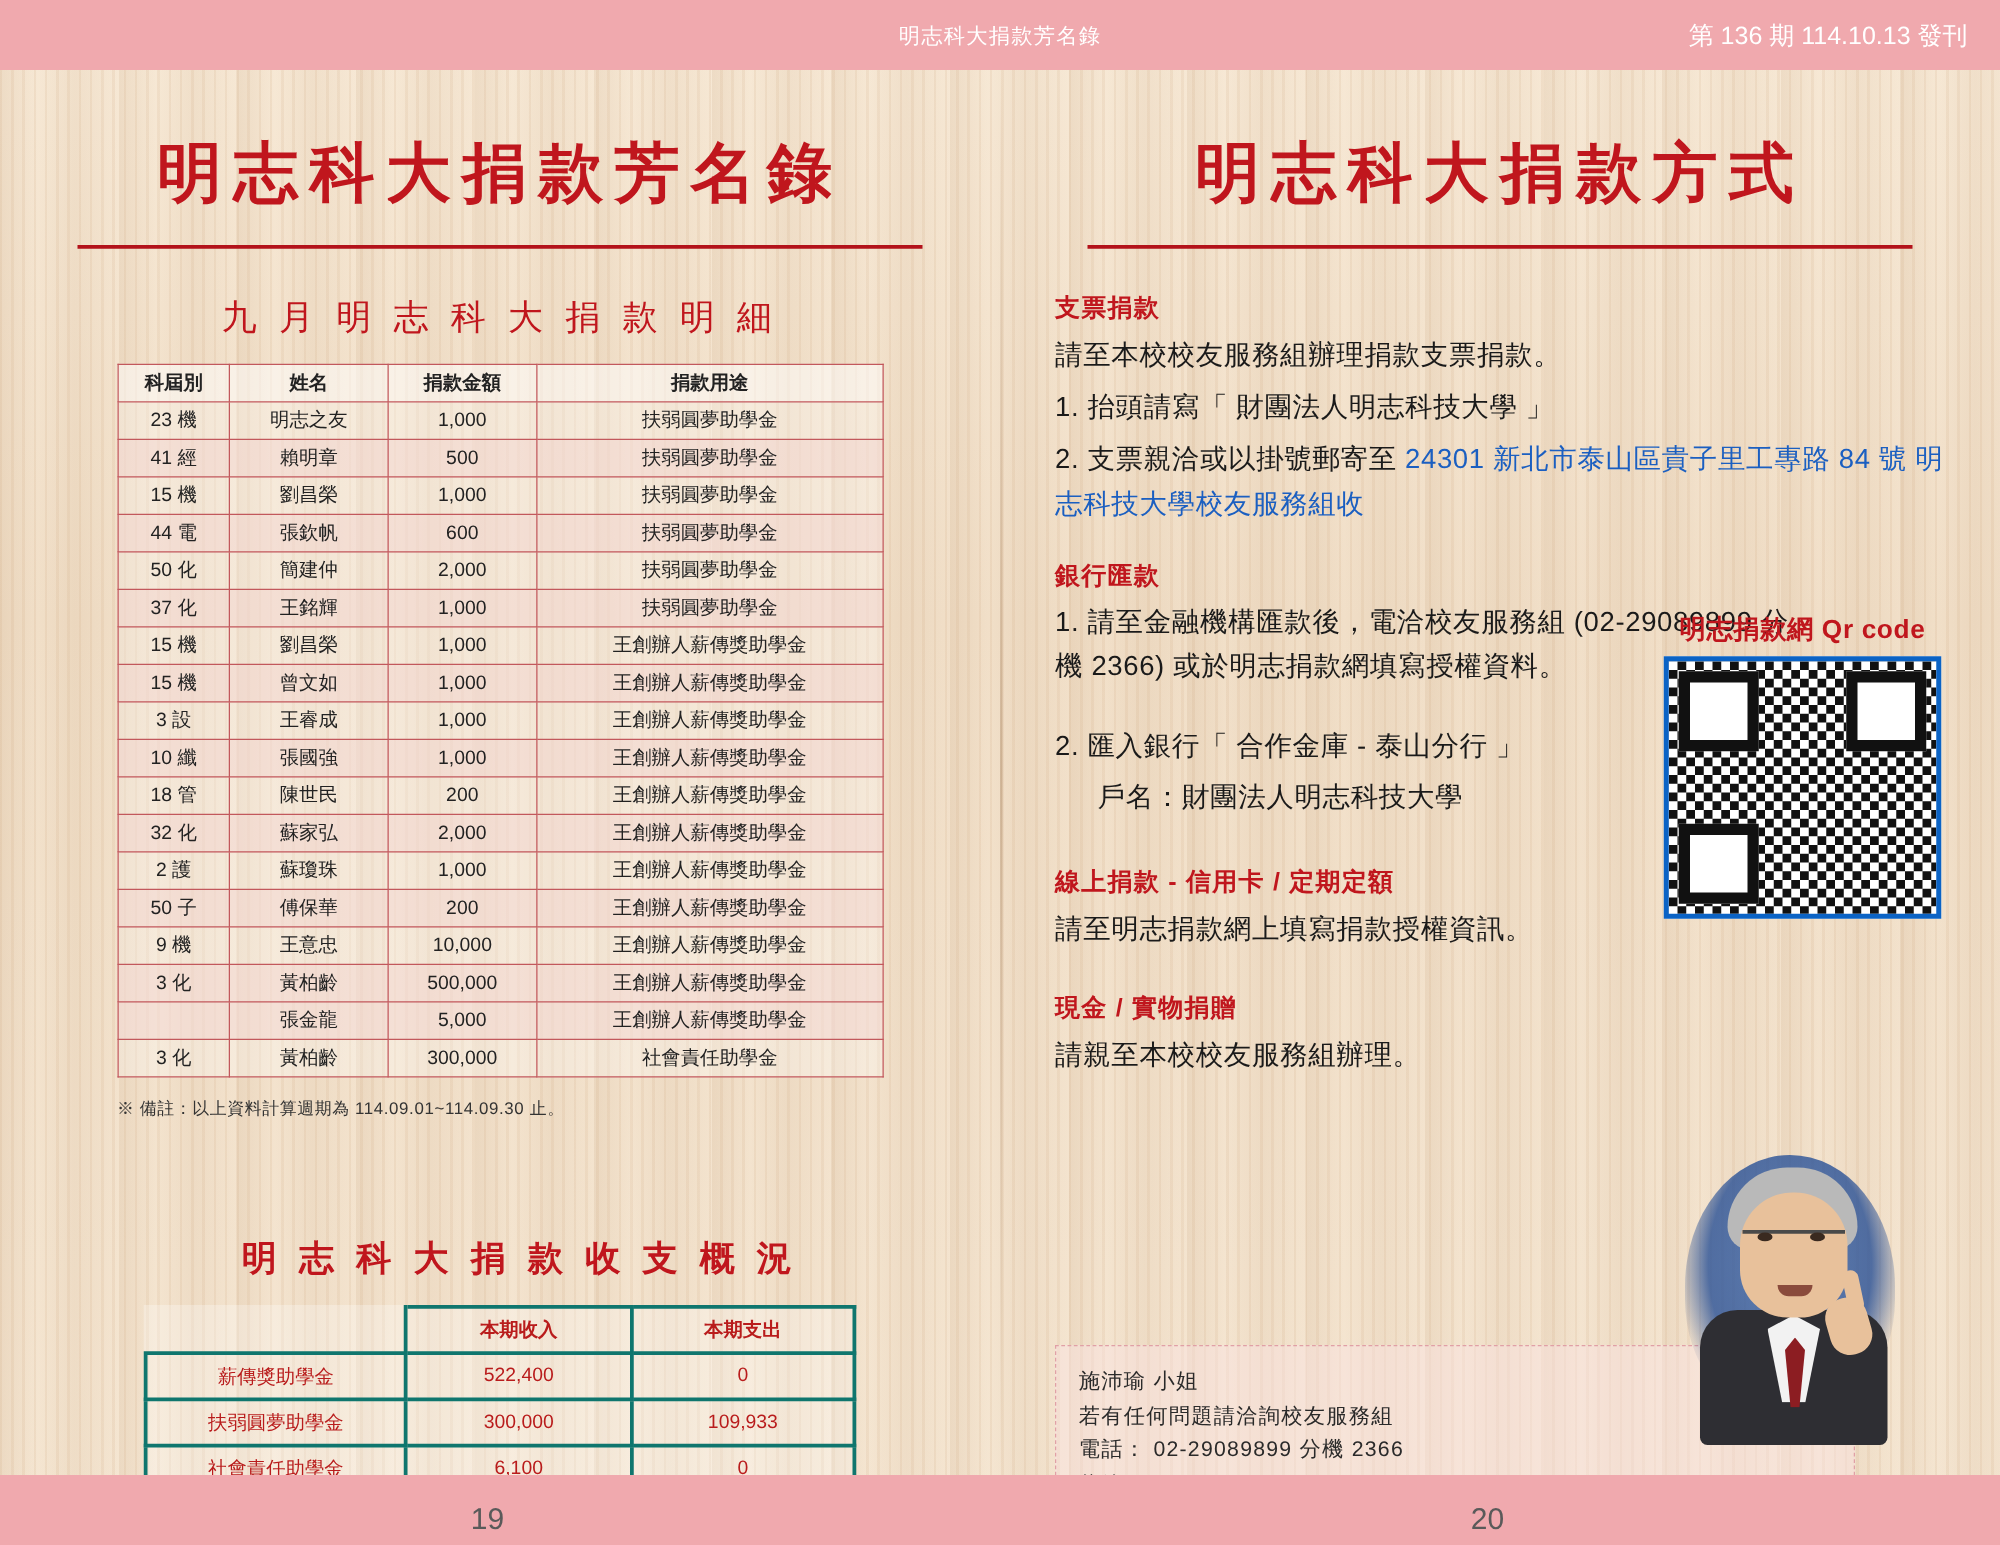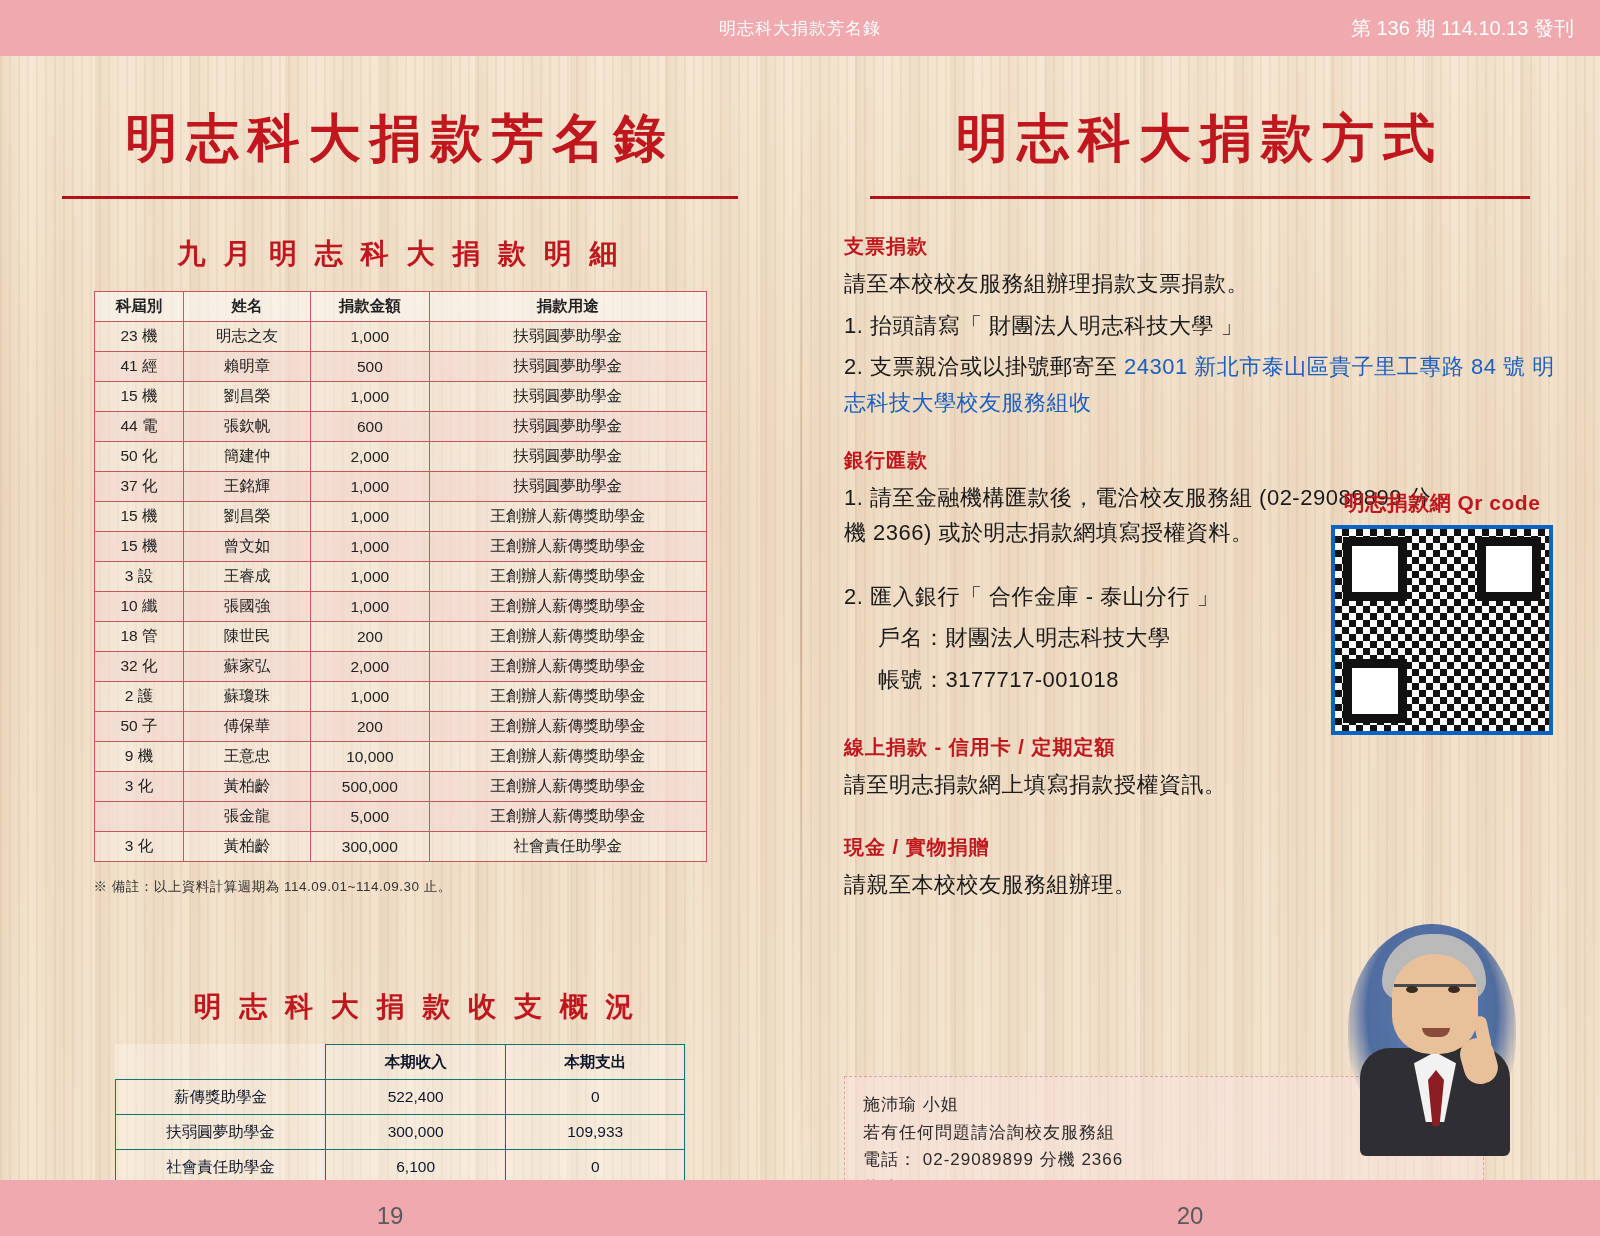--- a/index.html
+++ b/index.html
@@ -98,21 +98,21 @@
     height: 3px;
     background: #b3121a;
     margin: 22px auto 0 auto;
   }
   .left .title-rule { width: 676px; }
   .right .title-rule { width: 660px; }
 
   .subtitle {
     color: #c0161d;
     font-size: 28px;
-    font-weight: bold;
+    font-weight: normal;
     letter-spacing: 5px;
     text-align: center;
     margin-top: 36px;
   }
 
   
   table.dtable {
     border-collapse: collapse;
     margin: 18px auto 0 auto;
     width: 613px;
@@ -154,23 +154,23 @@
     margin-top: 92px;
     padding-left: 32px;
   }
   table.stable {
     border-collapse: collapse;
     margin: 18px auto 0 auto;
     width: 570px;
     background: rgba(255,255,255,0.28);
   }
   table.stable th, table.stable td {
-    border: 1px solid #0f766e;
+    border: 3px solid #0f766e;
     font-size: 15.5px;
-    color: #0f172a;
+    color: #b91c1c;
     text-align: center;
     padding: 5px 2px;
     height: 24px;
   }
   table.stable th.blank { background: transparent; border-top-color: transparent; border-left-color: transparent; }
   table.stable td.rowhdr { width: 212px; font-family: Liberation Serif, serif; }
   table.stable .c2 { width: 180px; }
   table.stable .c3 { width: 178px; }
 
   
@@ -517,21 +517,20 @@
 
     <div class="h-red first">支票捐款</div>
     <div class="p">請至本校校友服務組辦理捐款支票捐款。</div>
     <div class="p">1. 抬頭請寫「 財團法人明志科技大學 」</div>
     <div class="p"><span>2. 支票親洽或以掛號郵寄至 </span><span class="blue">24301 新北市泰山區貴子里工專路 84 號  明志科技大學校友服務組收</span></div>
 
     <div class="h-red">銀行匯款</div>
     <div class="p" style="width:600px">1. 請至金融機構匯款後，電洽校友服務組 (02-29089899 分機 2366) 或於明志捐款網填寫授權資料。</div>
     <div class="p" style="margin-top:28px">2. 匯入銀行「 合作金庫 - 泰山分行 」</div>
     <div class="p indent">戶名：財團法人明志科技大學</div>
-    <div class="p indent">帳號：3177717-001018</div>
 
     <div class="qr-wrap">
       <div class="qr-label">明志捐款網 Qr code</div>
       <div class="qr">
           <span class="bl"></span>
         </div>
     </div>
 
     <div class="h-red" style="margin-top:36px">線上捐款 - 信用卡 / 定期定額</div>
     <div class="p">請至明志捐款網上填寫捐款授權資訊。</div>

